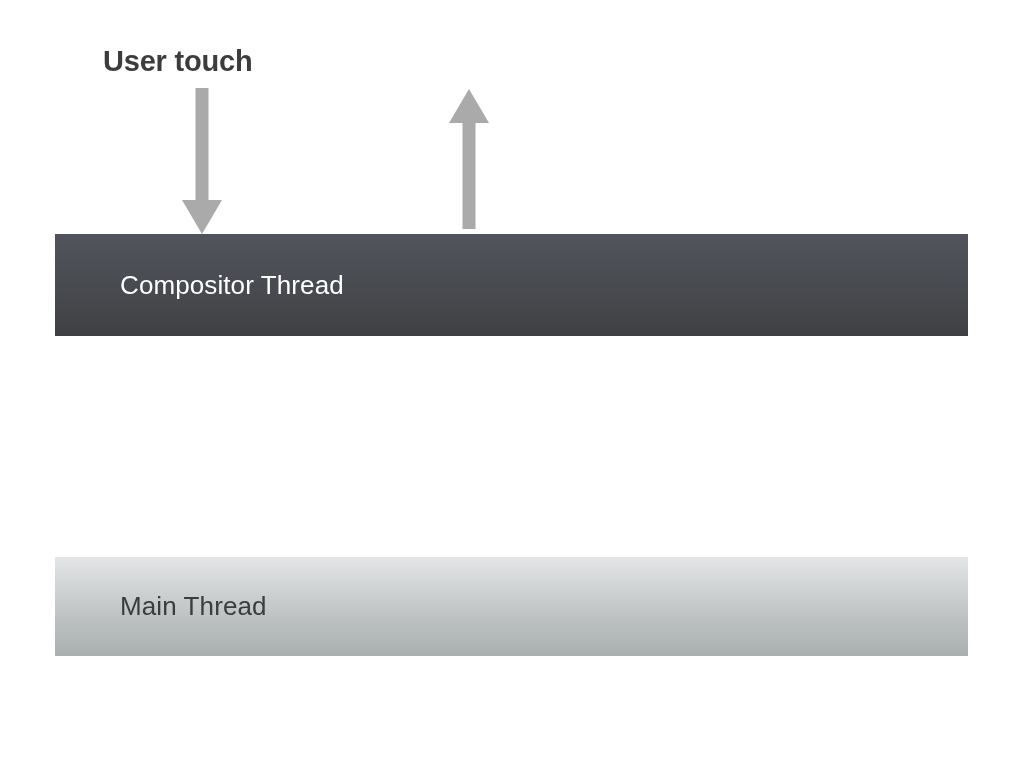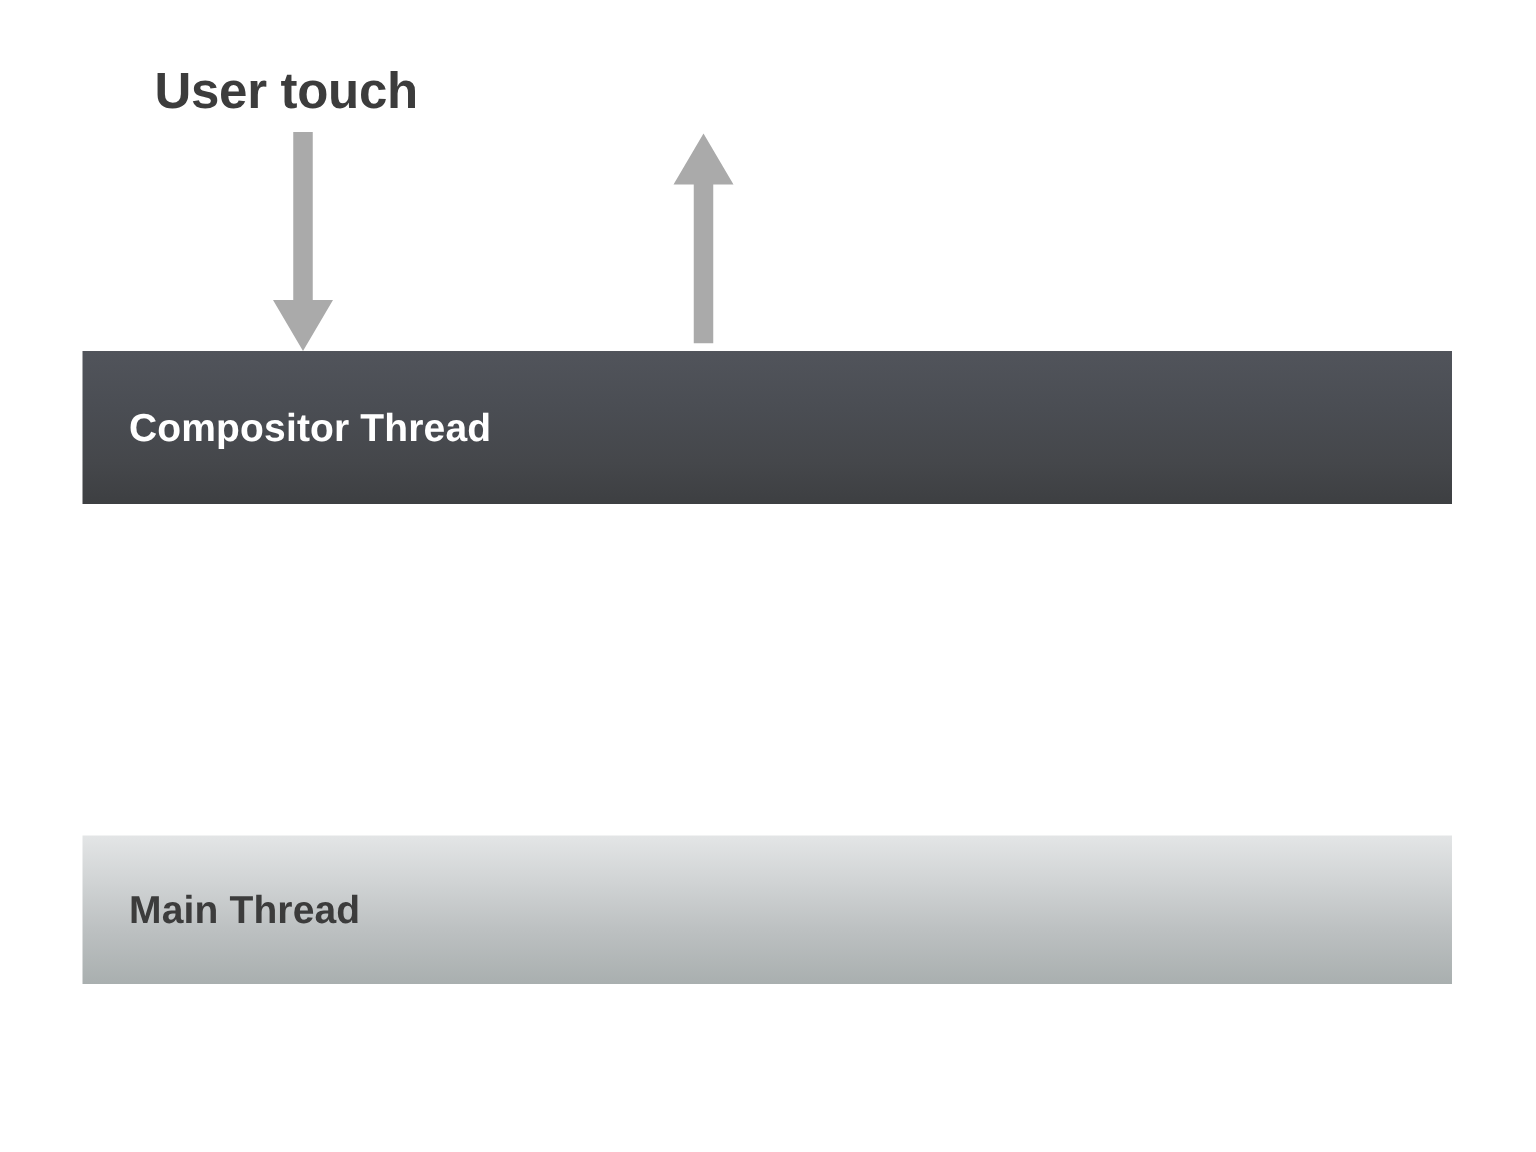--- a/index.html
+++ b/index.html
@@ -19,21 +19,21 @@
     width: 1024px;
     height: 768px;
     background: #ffffff;
   }
 
   
   .annotation-label {
     position: absolute;
     font-family: "Liberation Sans", sans-serif;
     font-weight: bold;
-    font-size: 34px;
+    font-size: 29px;
     line-height: 40px;
     color: #3c3c3c;
     white-space: nowrap;
     letter-spacing: -0.2px;
   }
   #label-user-touch {
     left: 103px;
     top: 41px;
   }
   #label-commit-gpu {
@@ -66,25 +66,25 @@
   .thread-bar {
     position: absolute;
     left: 55px;
     width: 913px;
     display: flex;
     align-items: center;
     box-sizing: border-box;
   }
   .thread-bar-label {
     font-family: "Liberation Sans", sans-serif;
-    font-weight: bold;
+    font-weight: normal;
     font-size: 26px;
     letter-spacing: 0.1px;
     white-space: nowrap;
-    padding-left: 31px;
+    padding-left: 65px;
   }
 
   #bar-compositor-thread {
     top: 234px;
     height: 102px;
     background: linear-gradient(to bottom, #51545b 0%, #4a4d53 38%, #45474b 72%, #3d3f42 100%);
   }
   #bar-compositor-thread .thread-bar-label {
     color: #ffffff;
   }

